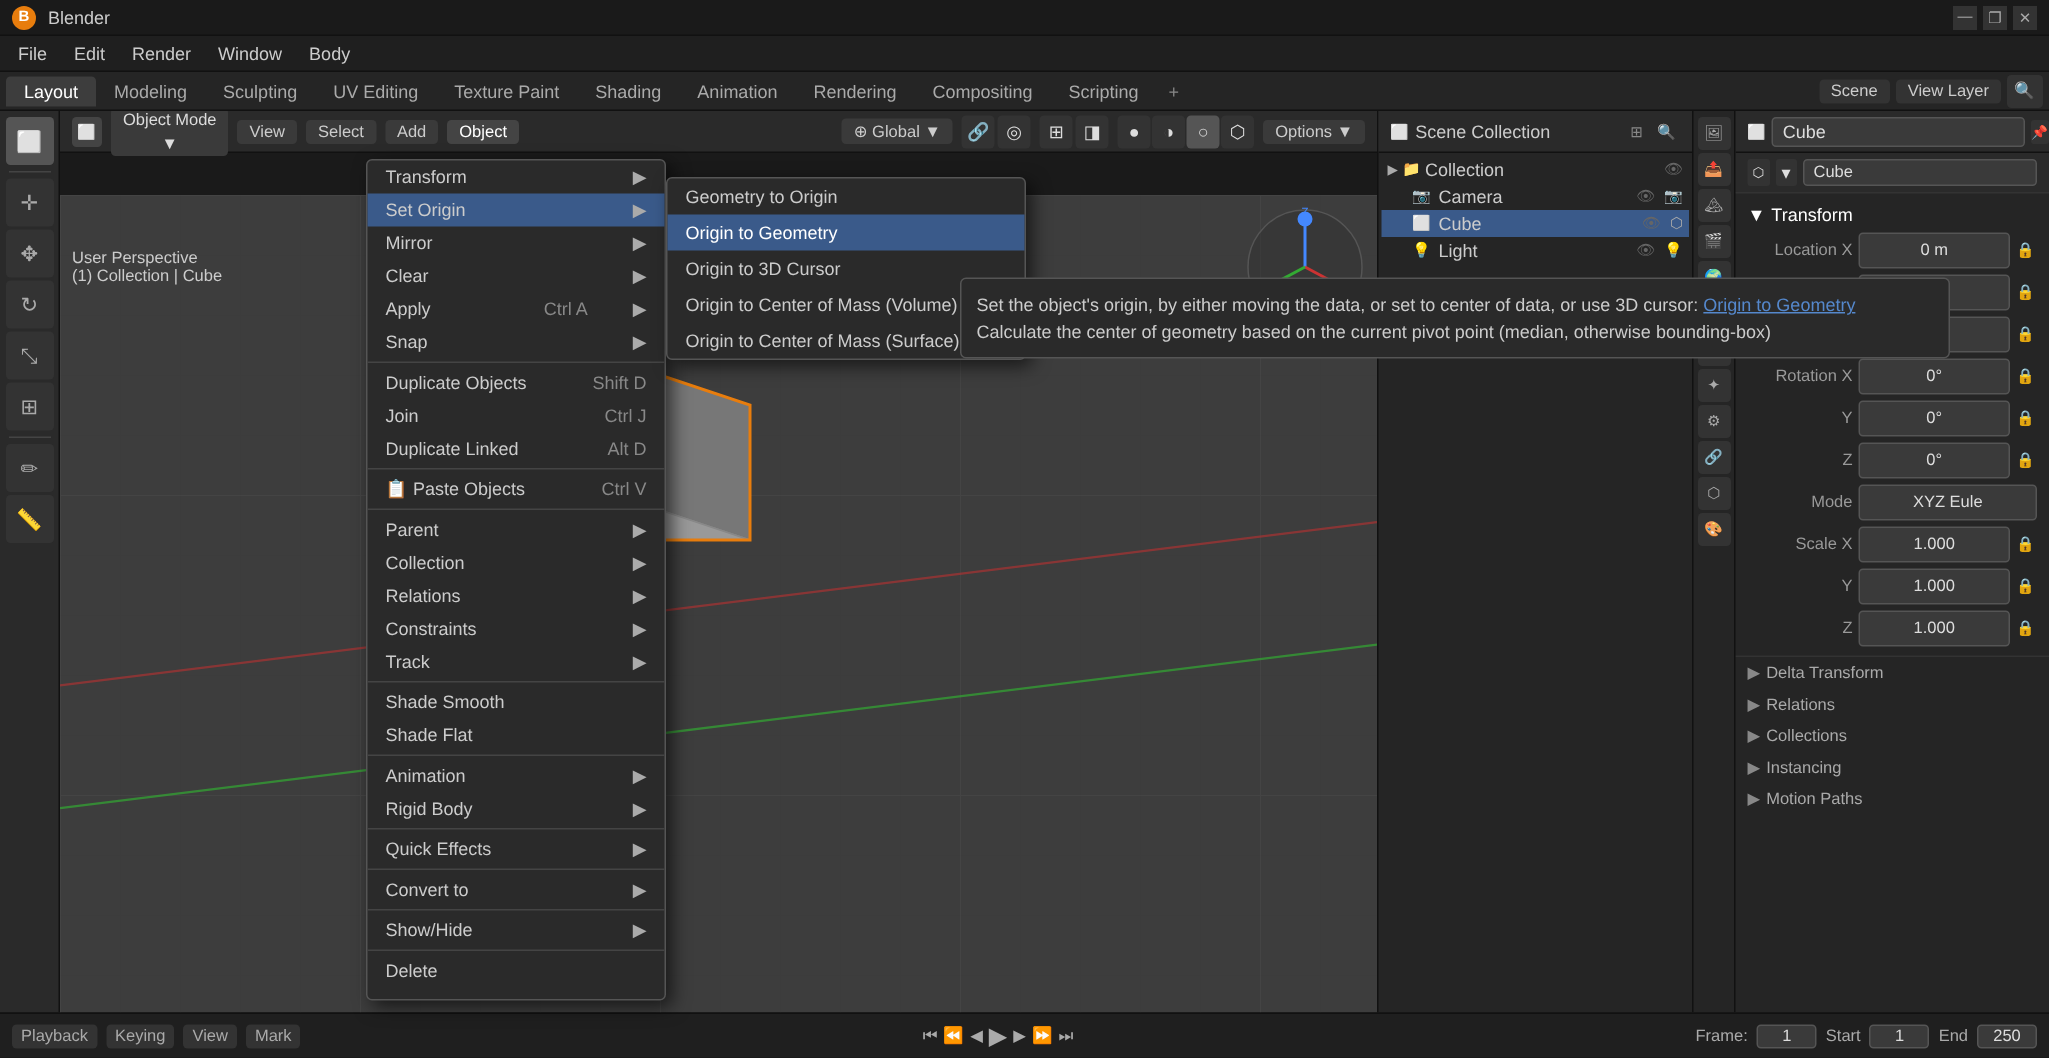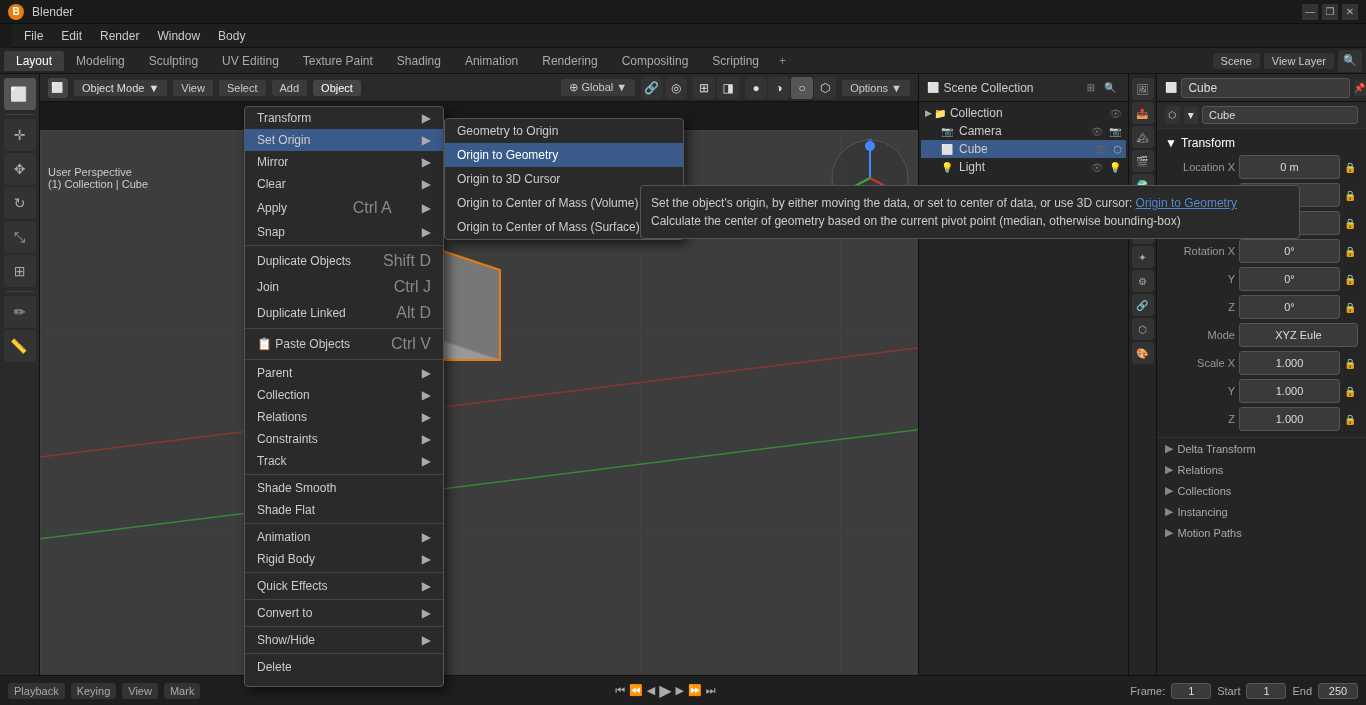--- a/index.html
+++ b/index.html
@@ -42,21 +42,20 @@
 
     
     #menubar {
       height: 24px;
       background: #1f1f1f;
       display: flex;
       align-items: center;
       padding: 0 4px;
       gap: 2px;
       border-bottom: 1px solid #111;
-      margin-left: 12px;
     }
     .menu-item {
       padding: 2px 8px;
       cursor: pointer;
       border-radius: 3px;
       font-size: 12px;
       color: #ccc;
     }
 
     
@@ -233,21 +232,21 @@
     }
     .om-item {
       padding: 4px 12px;
       font-size: 12px;
       color: #ccc;
       cursor: pointer;
       display: flex;
       align-items: center;
       justify-content: space-between;
     }
-    .om-item .om-shortcut { color: #888; font-size: 16px; margin-left: 16px; }
+    .om-item .om-shortcut { color: #888; font-size: 12px; margin-left: 16px; }
     .om-item .om-arrow { color: #aaa; }
     .om-separator { height: 1px; background: #444; margin: 2px 0; }
     .om-item.active { background: #3a5a8a; }
 
     
     #set-origin-menu {
       position: absolute;
       top: 58px;
       left: 444px;
       width: 240px;
@@ -293,21 +292,21 @@
       border-bottom: 1px solid #111;
       position: relative;
     }
     .obj-mode-btn {
       background: #3a3a3a;
       border-radius: 3px;
       padding: 2px 8px;
       font-size: 11px;
       color: #ddd;
       cursor: pointer;
-      display: flex; align-items: center; gap: 4px;
+      display: flex; align-items: center; gap: 4px; flex-direction: column;
     }
 
     
     #full-layout {
       display: flex;
       flex-direction: column;
       height: 705px;
     }
 
     #content-area {

